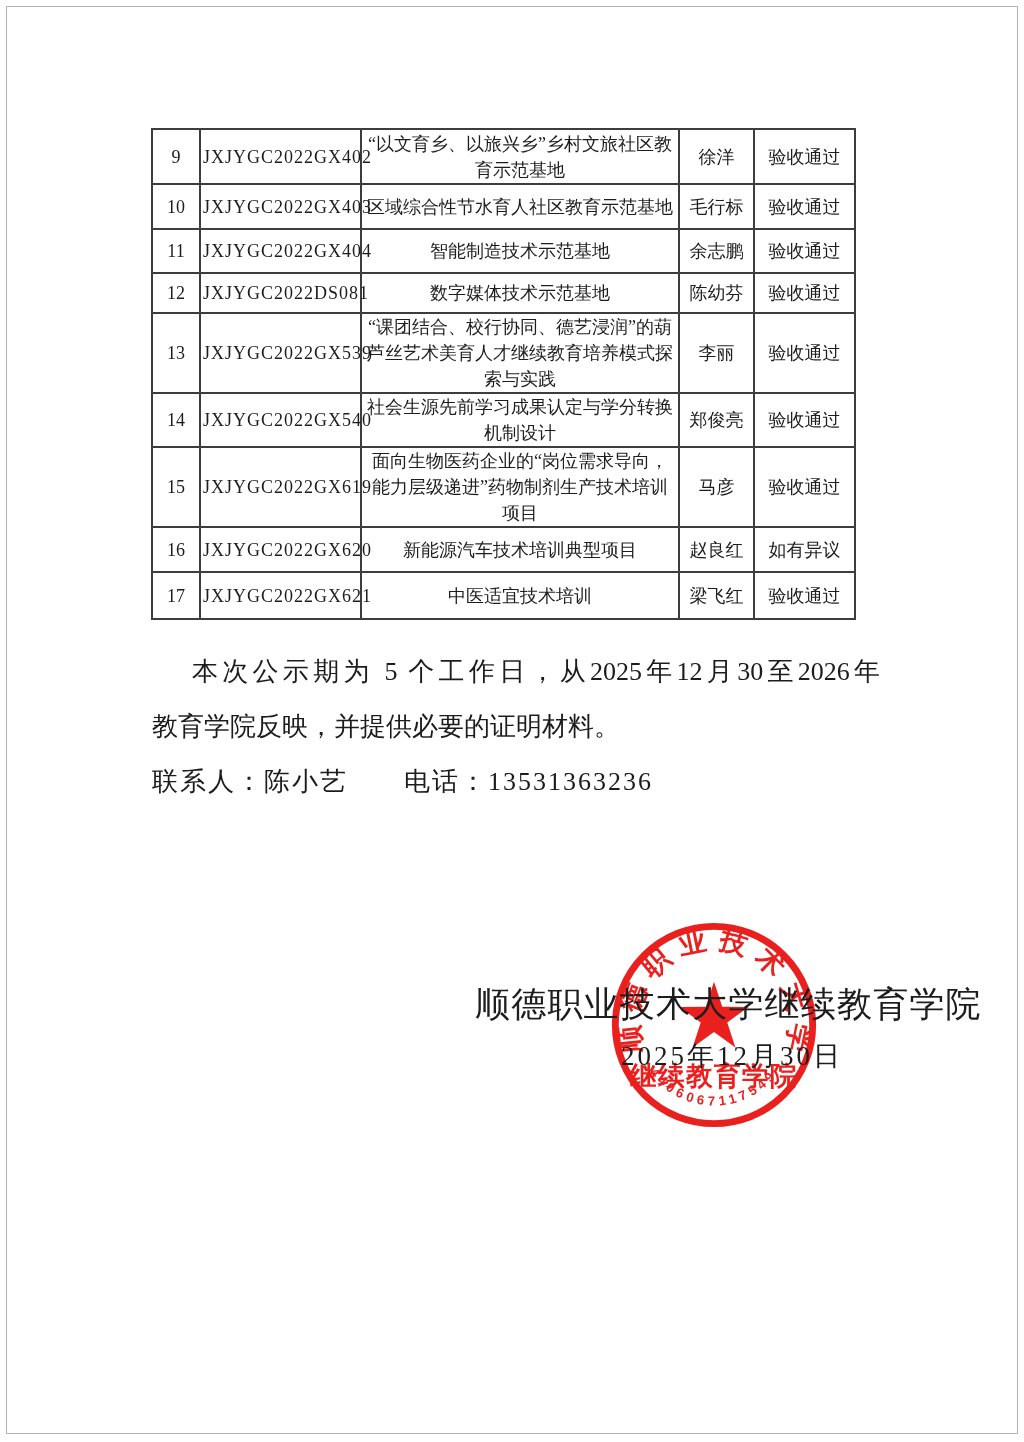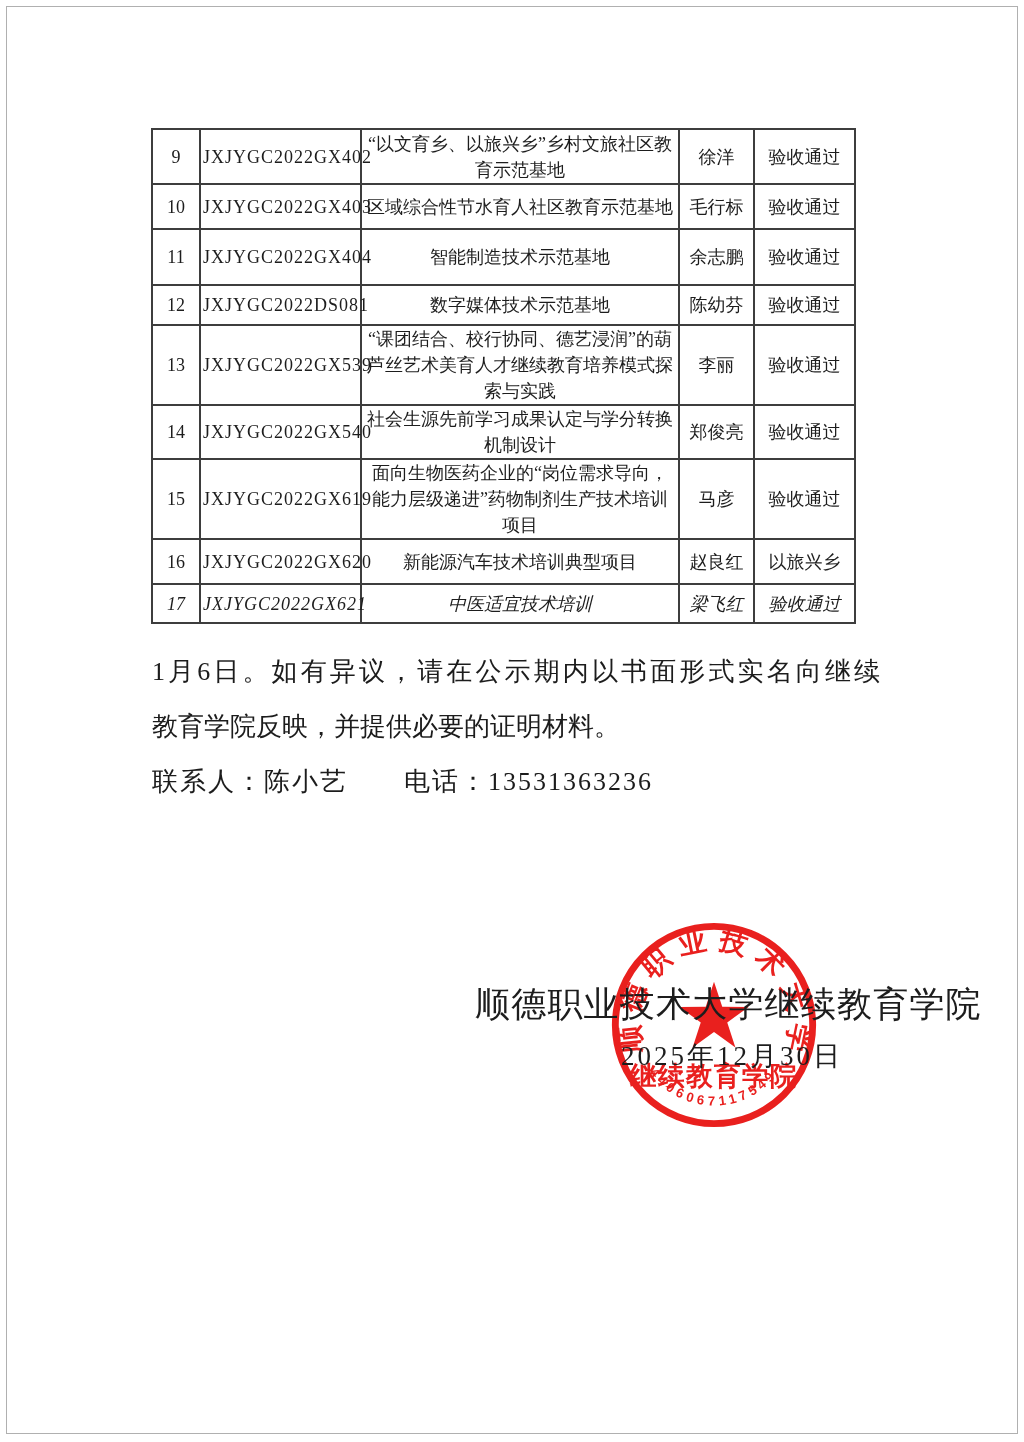--- a/index.html
+++ b/index.html
@@ -16,23 +16,23 @@
     position:absolute; left:151px; top:128px; border-collapse:collapse;
     table-layout:fixed; width:703px;
   }
   table.results td {
     border:2px solid #3d3d3d; text-align:center; vertical-align:middle;
     font-size:18px; line-height:26px; padding:0 2px; color:#1d1d1d;
   }
   td.no   { font-size:19px; }
   td.code { font-size:17.5px; letter-spacing:1px; }
   td.name { padding:2px 2px; }
-  tr.h55 { height:55px; } tr.h45 { height:45px;padding-left:8px; } tr.h46 { height:56px; }
+  tr.h55 { height:55px; } tr.h45 { height:45px;padding-left:8px; } tr.h46 { height:44px; }
   tr.h48 { height:40px; } tr.h79 { height:79px; } tr.h51 { height:51px; }
-  tr.h47 { height:39px;font-style:italic; }
+  tr.h47 { height:47px; }
   
   .bodytext {
     position:absolute; left:152px; top:644px; width:728px;
     font-size:26px; line-height:55px; color:#1c1c1c;
   }
   .jline { text-align:justify; text-align-last:justify; }
   .indent { text-indent:40px; }
   .contact { text-align:left; letter-spacing:2px; }
   
   .sig-org  { position:absolute; left:475px; top:981px;  font-size:35px; letter-spacing:1.2px; z-index:3; }
@@ -103,34 +103,34 @@
         <td class="code">JXJYGC2022GX619</td>
         <td class="name">面向生物医药企业的“岗位需求导向，能力层级递进”药物制剂生产技术培训项目</td>
         <td class="person">马彦</td>
         <td class="status">验收通过</td>
       </tr>
       <tr class="h45">
         <td class="no">16</td>
         <td class="code">JXJYGC2022GX620</td>
         <td class="name">新能源汽车技术培训典型项目</td>
         <td class="person">赵良红</td>
-        <td class="status">以旅兴乡</td>
+        <td class="status">如有异议</td>
       </tr>
       <tr class="h47">
         <td class="no">17</td>
         <td class="code">JXJYGC2022GX621</td>
         <td class="name">中医适宜技术培训</td>
         <td class="person">梁飞红</td>
         <td class="status">验收通过</td>
       </tr>
     </tbody>
   </table>
 
   <div class="bodytext">
-    <div class="jline">1月6日。如有异议，请在公示期内以书面形式实名向继续</div>
+    <div class="jline indent">本次公示期为 5 个工作日，从2025年12月30至2026年</div>
     <div>教育学院反映，并提供必要的证明材料。</div>
     <div class="contact">联系人：陈小艺　　电话：13531363236</div>
   </div>
 
   <div class="sig-org">顺德职业技术大学继续教育学院</div>
   <div class="sig-date">2025年12月30日</div>
 
   <svg class="seal" viewBox="0 0 220 220" aria-hidden="true">
     <defs>
       <path id="arcTop" d="M 40.2 142.5 A 77 77 0 1 1 179.8 142.5" fill="none"></path>

